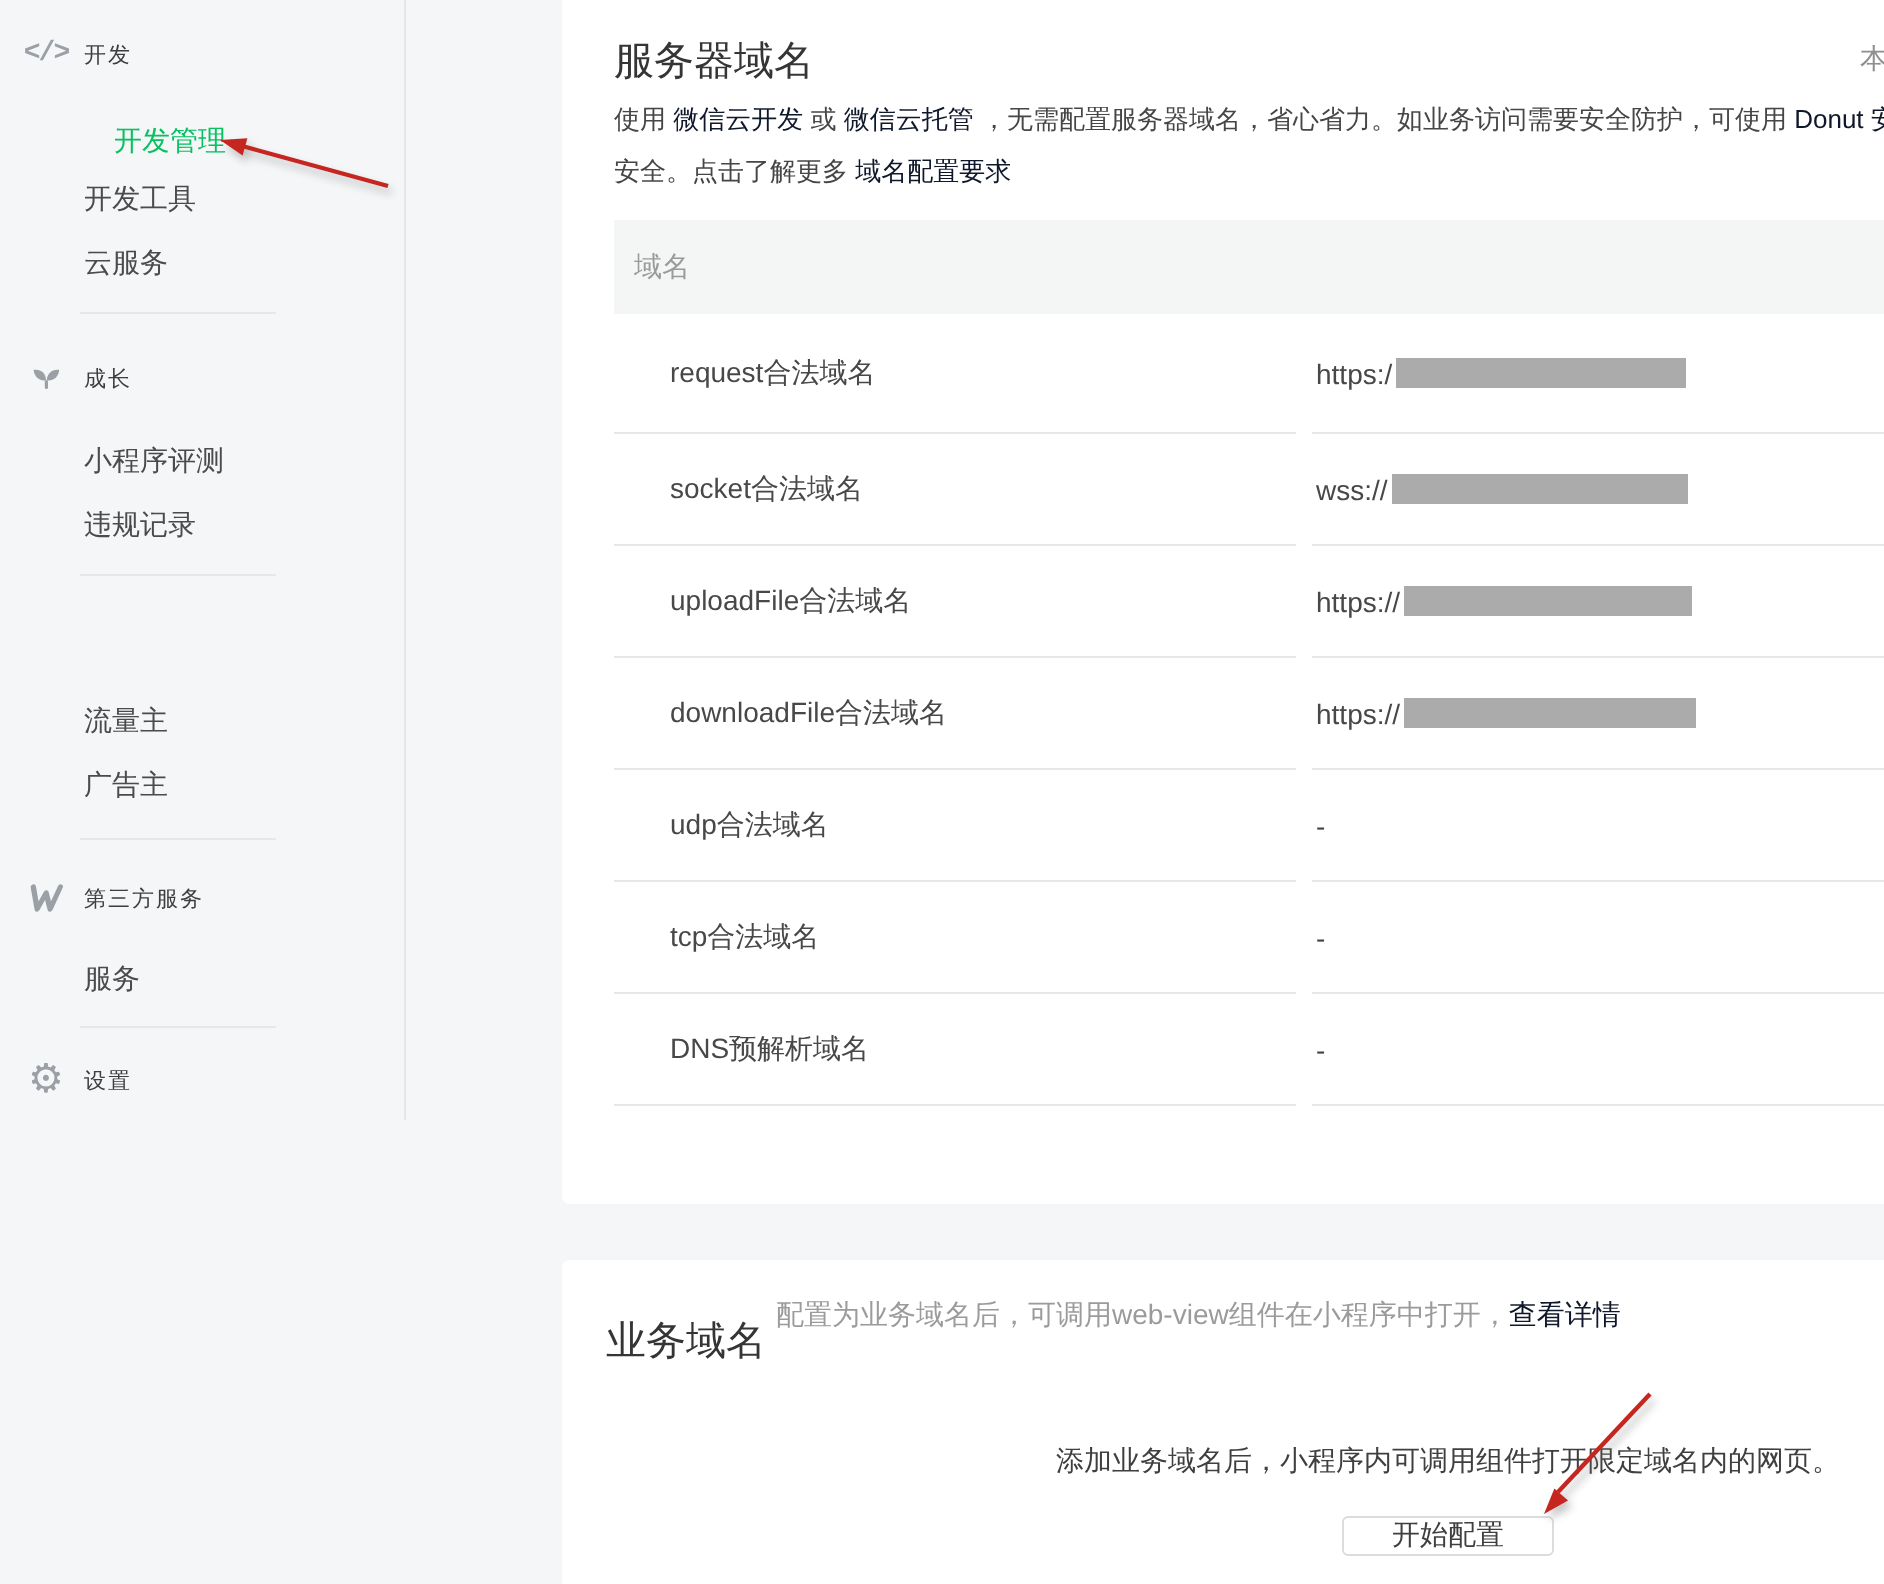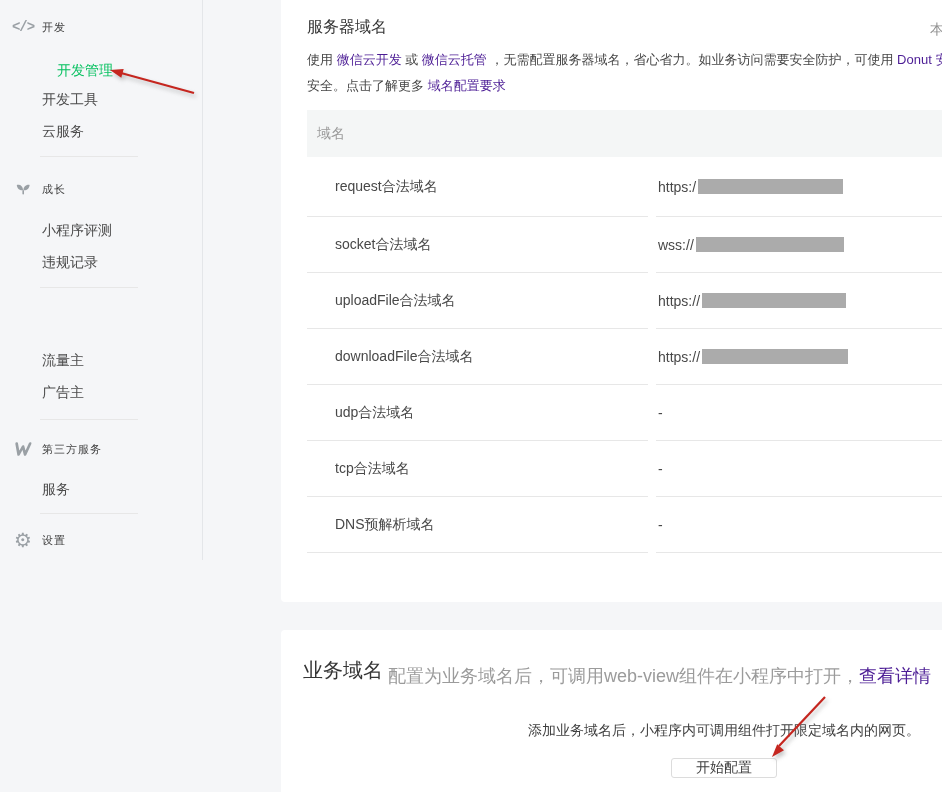--- a/index.html
+++ b/index.html
@@ -20,42 +20,42 @@
   .sb-h-label{position:absolute;left:42px;font-size:11px;color:#3e3e3e;letter-spacing:1px;}
   .sb-item{position:absolute;left:42px;font-size:14px;color:#4b4b4b;cursor:pointer;}
   .sb-item.active{color:#07c160;margin-left:15px;}
   .sb-divider{position:absolute;left:40px;width:98px;height:1px;background:#e7e7e7;}
 
   
   .card{position:absolute;left:281px;width:886px;background:#ffffff;border-radius:4px;}
   .card1{top:-10px;height:612px;}
   .card2{top:630px;height:300px;}
 
-  .card1-title{position:absolute;left:26px;top:27px;font-size:16px;color:#353535;}
+  .card1-title{position:absolute;left:26px;top:27px;font-size:20px;color:#353535;}
   .corner-note{position:absolute;left:649px;top:31px;font-size:14px;color:#8f8f8f;white-space:nowrap;}
   .intro{position:absolute;left:26px;font-size:13px;color:#464646;white-space:nowrap;}
   .intro.l1{top:61px;}
   .intro.l2{top:87px;}
-  .lnk{color:#4c1d95;text-decoration:none;cursor:pointer;}
+  .lnk{color:#0f172a;text-decoration:none;cursor:pointer;}
 
   
   .dtable{position:absolute;left:26px;top:120px;width:836px;}
   .thead{height:47px;background:#f4f6f6;display:flex;align-items:center;}
   .th1{width:341px;padding-left:28px;box-sizing:border-box;font-size:14px;color:#9a9a9a;}
   .th2{flex:1;padding-left:10px;font-size:14px;color:#9a9a9a;}
   .trow{display:flex;height:56px;}
   .trow.first{height:60px;}
   .td1{width:341px;margin-right:8px;padding-left:28px;box-sizing:border-box;
        display:flex;align-items:center;font-size:14px;color:#484848;border-bottom:1px solid #e7e7e7;}
   .td2{flex:1;padding-left:2px;display:flex;align-items:center;font-size:14px;color:#484848;border-bottom:1px solid #e7e7e7;}
   .redact{display:inline-block;height:15px;background:#ababab;margin-left:2px;}
 
   
   .c2-title{position:absolute;left:22px;top:27px;font-size:20px;color:#353535;}
-  .c2-desc{position:absolute;left:107px;top:34px;font-size:18px;color:#9b9b9b;white-space:nowrap;}
+  .c2-desc{position:absolute;left:107px;top:19px;font-size:14px;color:#9b9b9b;white-space:nowrap;}
   .c2-hint{position:absolute;left:0;top:92px;width:100%;text-align:center;font-size:14px;color:#3f3f3f;}
   .c2-btn{position:absolute;top:128px;left:50%;transform:translateX(-50%);
           height:20px;padding:0 24px;background:#fff;border:1px solid #dcdcdc;border-radius:3px;
           font-size:14px;color:#3f3f3f;font-family:Liberation Sans, sans-serif;cursor:pointer;}
 
   
   .anno{position:absolute;pointer-events:none;filter:drop-shadow(2px 3px 2px rgba(120,120,120,0.45));}
 </style>
 </head>
 <body>

